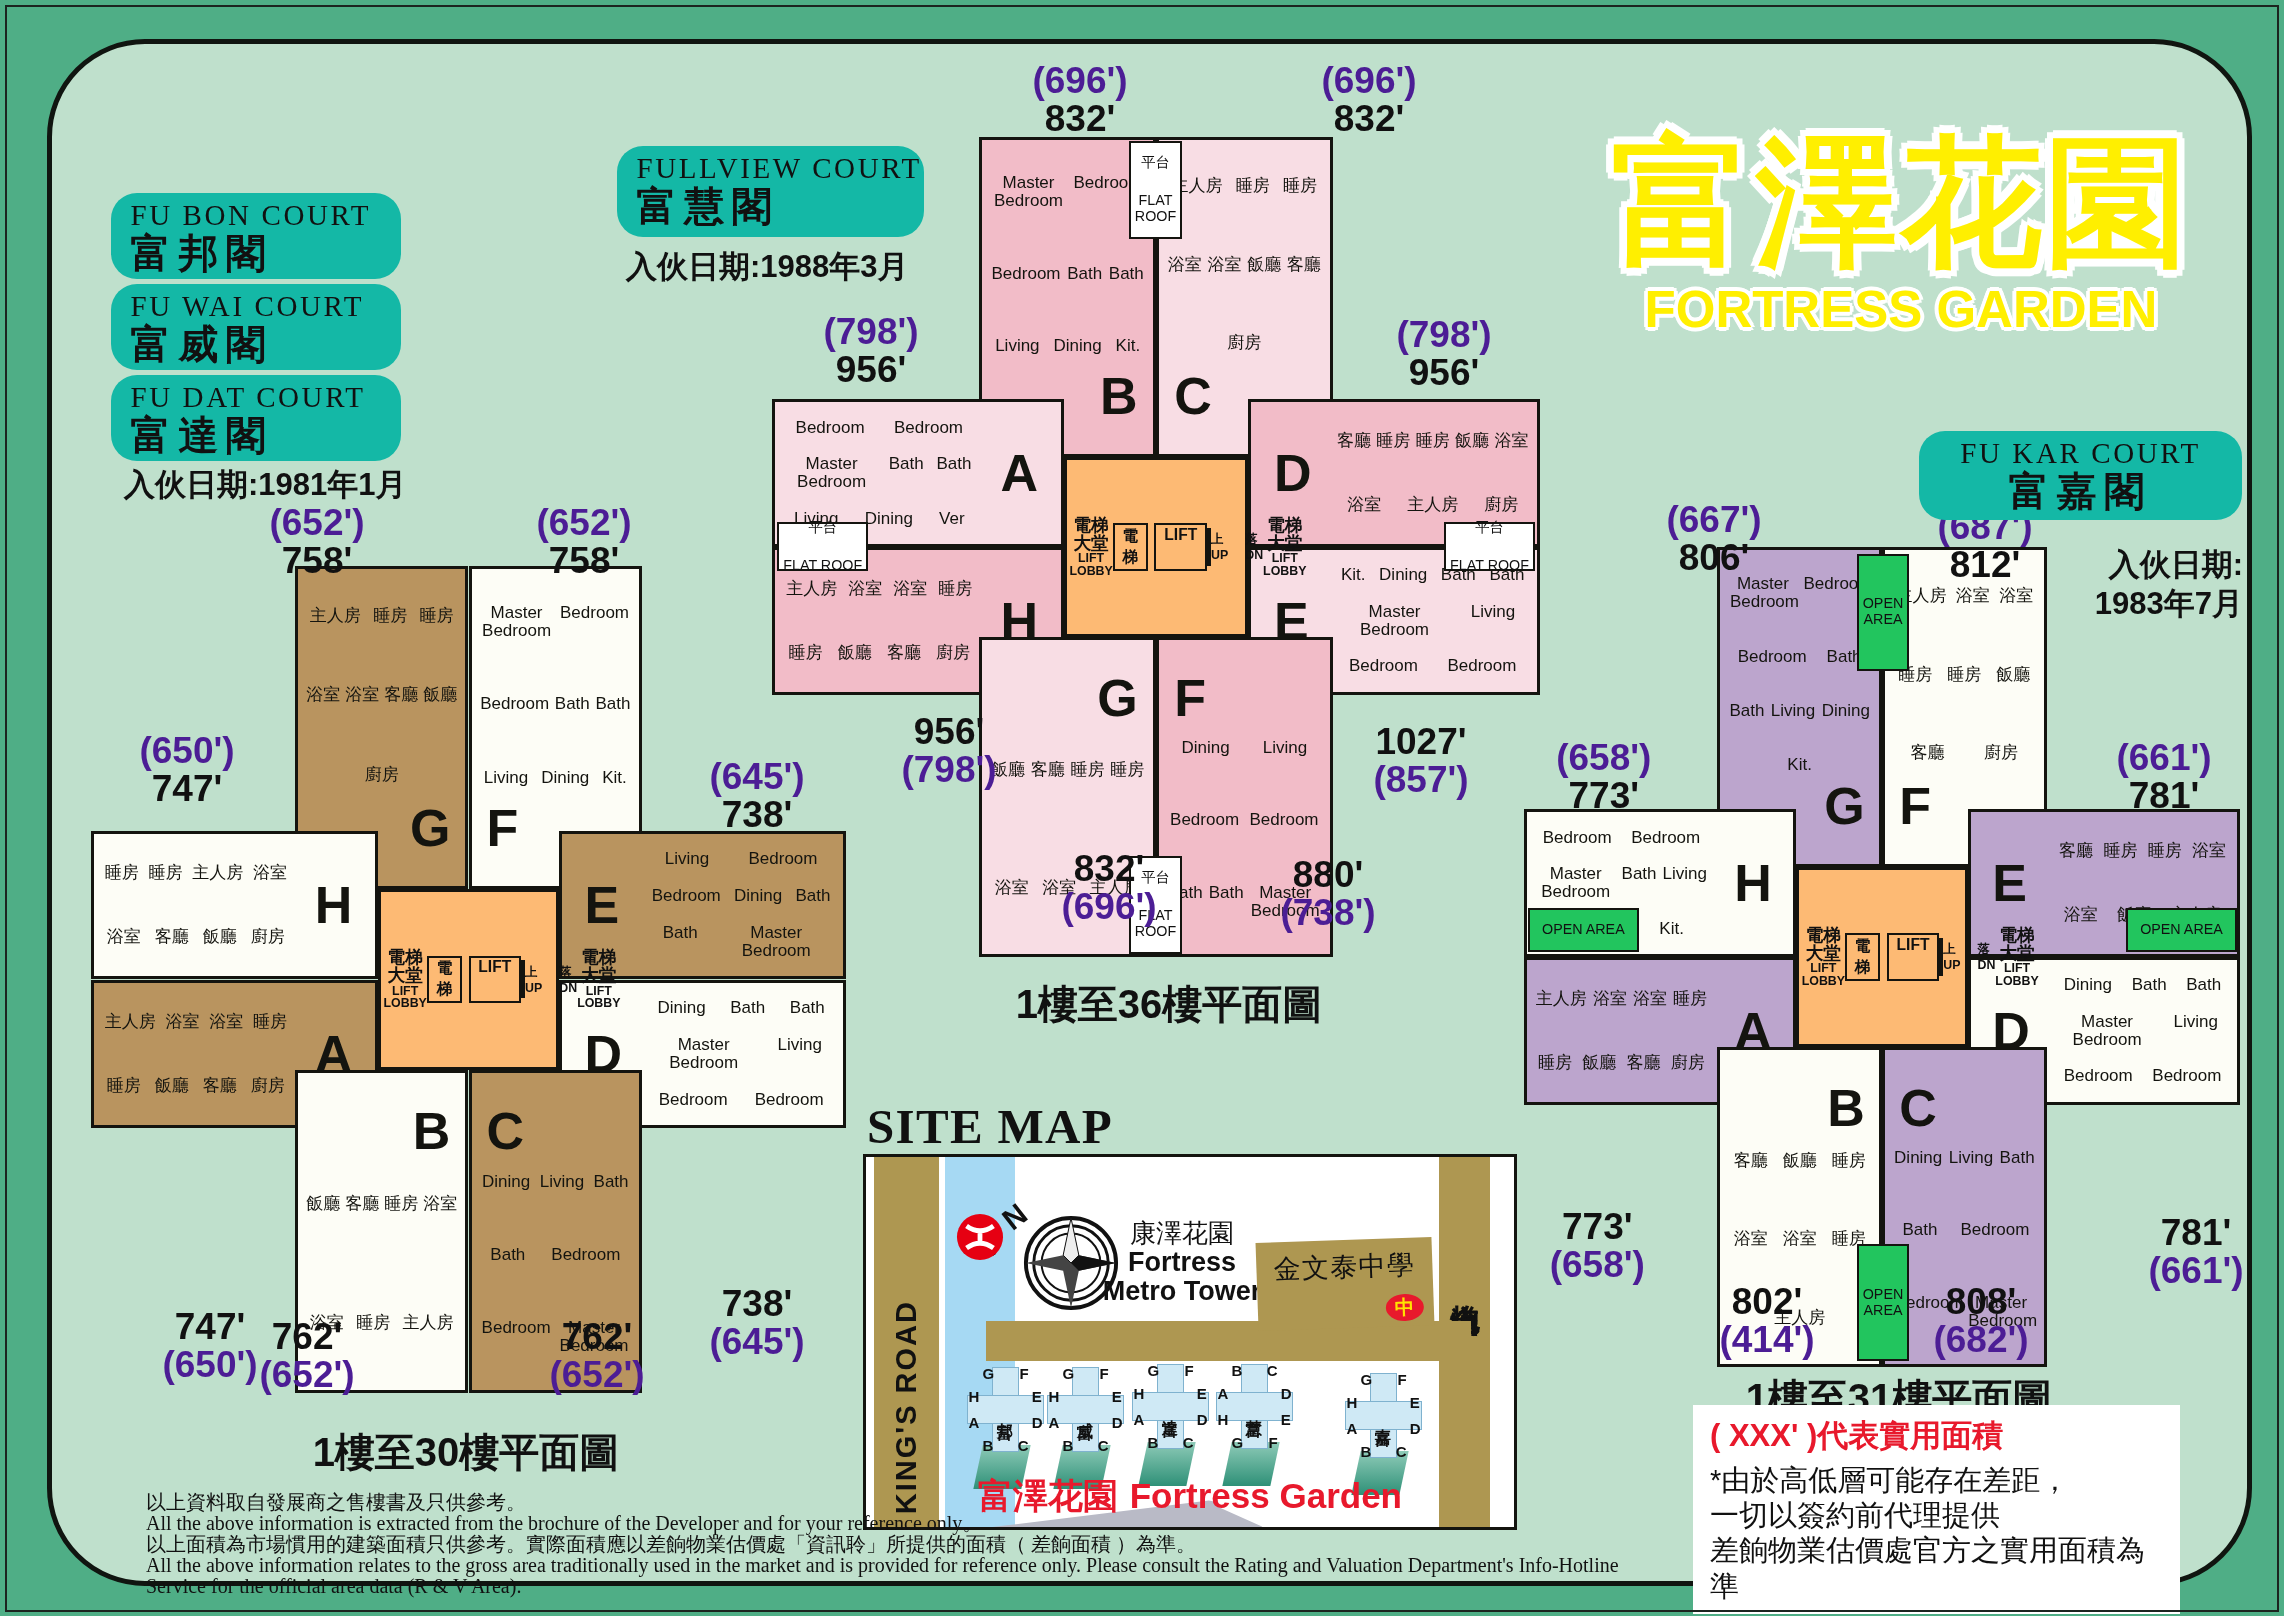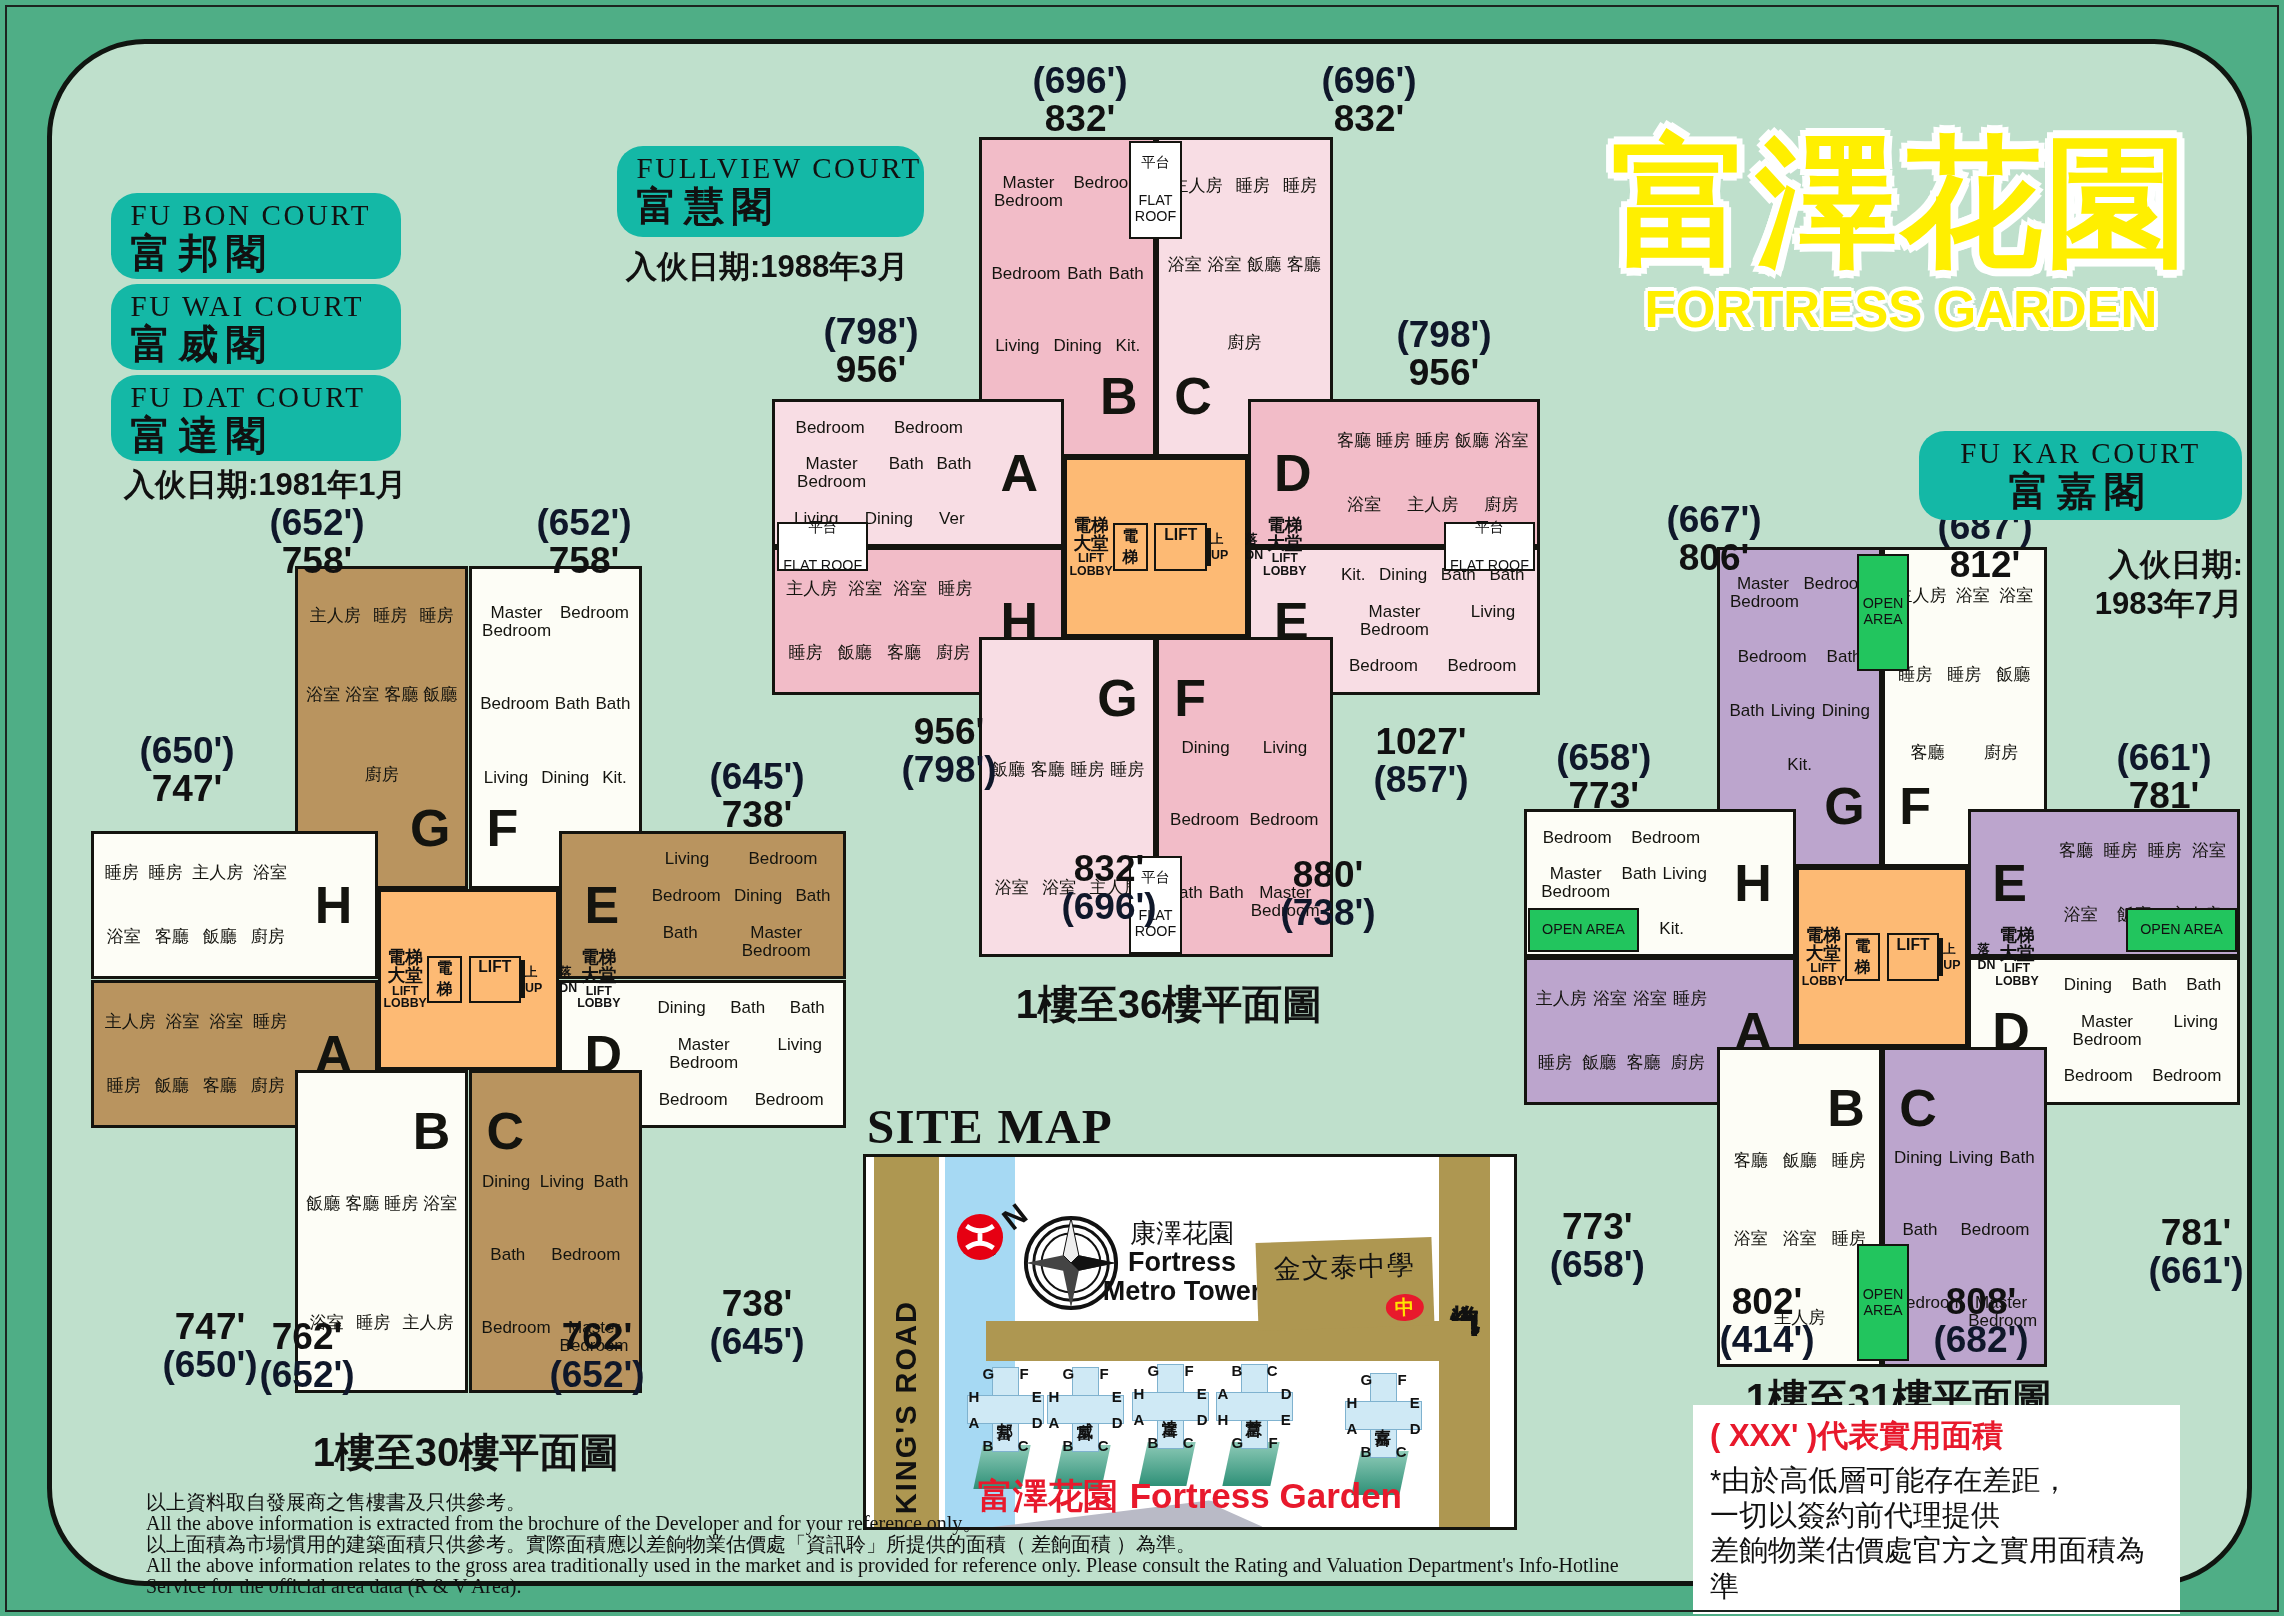--- a/index.html
+++ b/index.html
@@ -61,21 +61,21 @@
   .stairs{width:64%;height:34px;border:2px solid #14140f;background:repeating-linear-gradient(90deg,#14140f 0 2.6px,#ffffff 2.6px 9.8px);}
   .updn{display:flex;gap:17px;font-size:12.4px;font-weight:bold;color:#111;}
 
   .strip{position:absolute;display:flex;flex-direction:column;align-items:center;justify-content:center;text-align:center;z-index:3;box-sizing:border-box;}
   .strip span{display:block;font-size:14.3px;line-height:1.1;color:#111;}
   .strip-white{background:#ffffff;border:2px solid #14140f;gap:22px;}
   .strip-green{background:#22c55e;border:2px solid #14140f;}
 
   .area-label{position:absolute;width:140px;text-align:center;font-weight:bold;line-height:1.04;z-index:4;}
   .al-line{display:block;font-size:37px;color:#111;}
-  .al-line.red{color:#0f172a;}
+  .al-line.red{color:#4c1d95;}
   .plan-caption{position:absolute;width:404px;text-align:center;font-size:40px;font-weight:bold;color:#111;z-index:4;}
 
   
   #sitemap-title{position:absolute;left:867px;top:1098px;font-family:"Liberation Serif",serif;font-size:49px;font-weight:bold;color:#111;z-index:5;letter-spacing:1.3px;}
   #sitemap{position:absolute;left:863px;top:1154px;width:654px;height:376px;background:#ffffff;border:3.3px solid #14140f;box-sizing:border-box;overflow:hidden;z-index:4;}
   .vroad{position:absolute;top:0;height:100%;}
   #road-kings{left:7.8px;width:65px;background:#ae9751;display:flex;flex-direction:column;align-items:center;justify-content:flex-end;padding-bottom:9px;box-sizing:border-box;}
   #road-kings .latin{writing-mode:vertical-rl;transform:rotate(180deg);font-size:29px;font-weight:bold;color:#111;letter-spacing:2px;}
   #road-kings .cjk{writing-mode:vertical-rl;text-orientation:upright;font-size:29px;font-weight:bold;color:#111;margin-top:3.9px;}
   #road-mtr{left:79px;width:70px;background:#a6d9f3;display:flex;flex-direction:column;align-items:center;padding-top:39px;box-sizing:border-box;}

